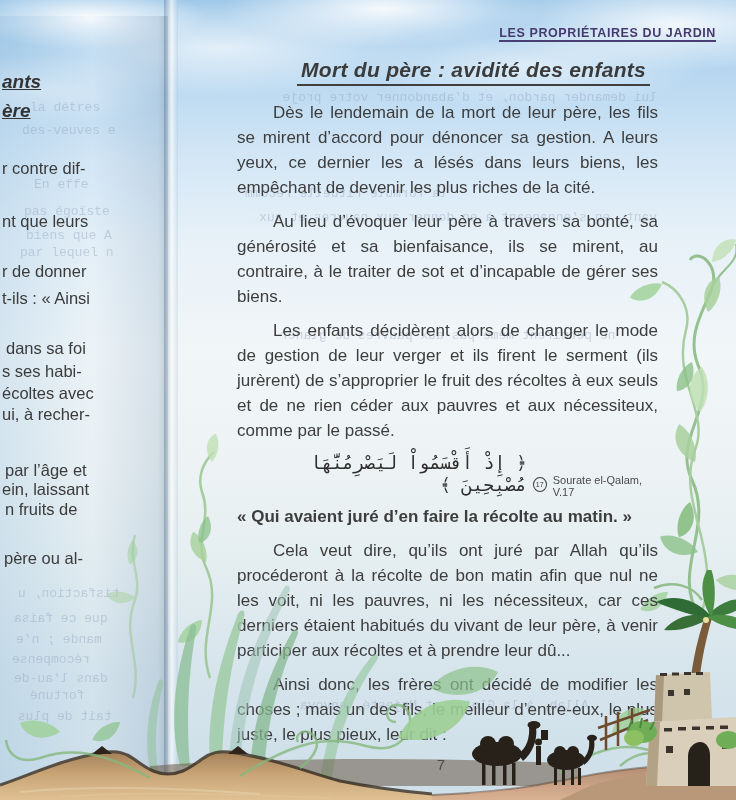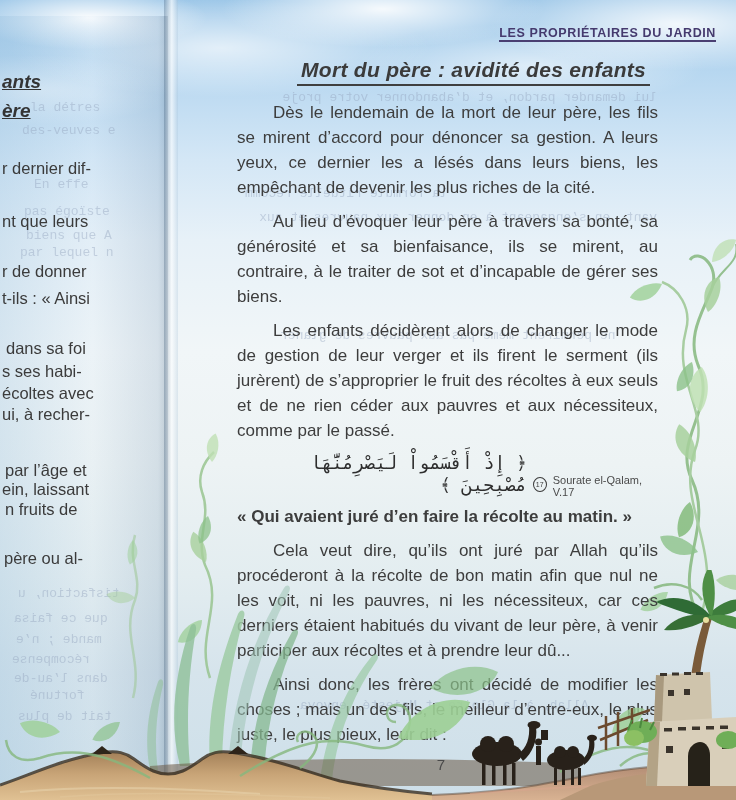--- a/index.html
+++ b/index.html
@@ -71,21 +71,21 @@
 </head>
 <body>
 
 <div class="stage">
 
   <div class="clouds"></div>
 
   <div class="leftpage">
     <span class="frag hd lf0">ants</span>
     <span class="frag hd lf1">ère</span>
-    <span class="frag lf2">r dernier dif-</span>
+    <span class="frag lf2">r contre dif-</span>
     <span class="frag lf3">nt que leurs</span>
     <span class="frag lf4">r de donner</span>
     <span class="frag lf5">t-ils : « Ainsi</span>
     <span class="frag lf6">dans sa foi</span>
     <span class="frag lf7">s ses habi-</span>
     <span class="frag lf8">écoltes avec</span>
     <span class="frag lf9">ui, à recher-</span>
     <span class="frag lf10">par l’âge et</span>
     <span class="frag lf11">ein, laissant</span>
     <span class="frag lf12">n fruits de</span>

